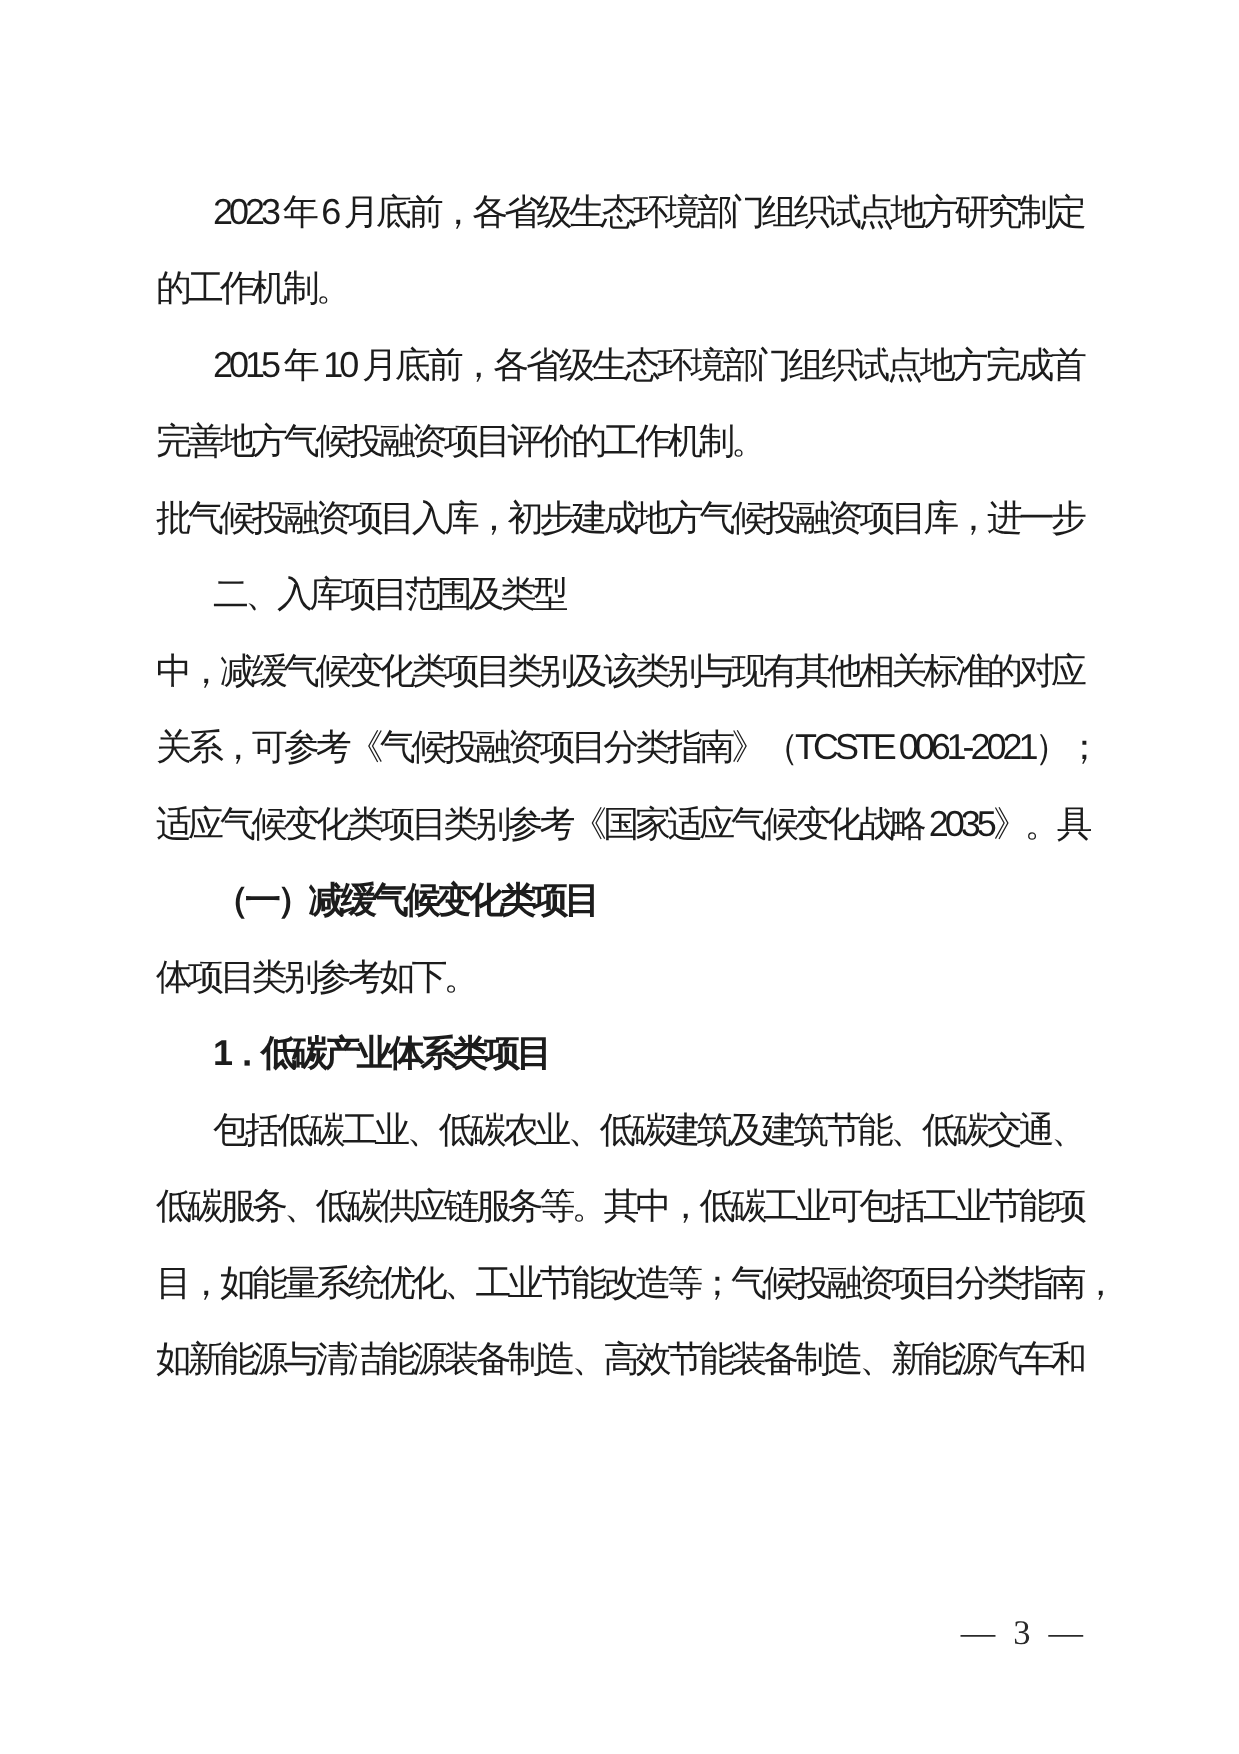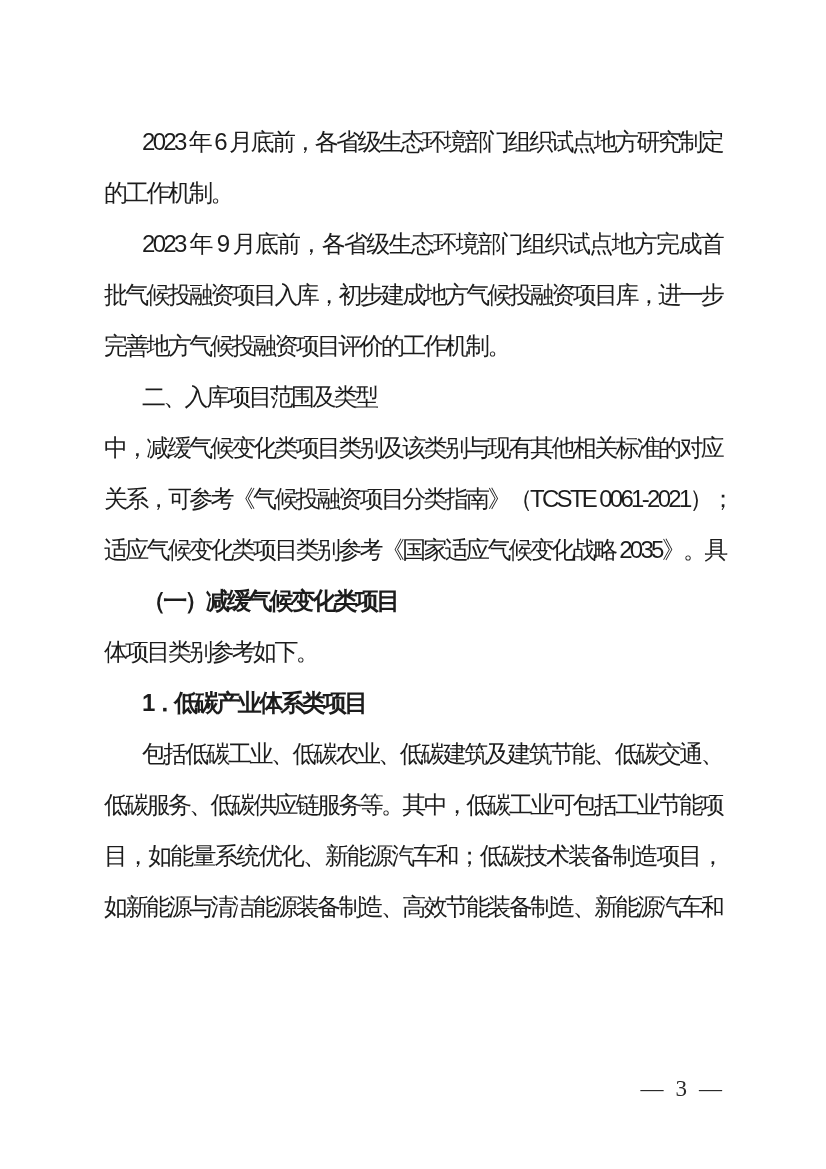--- a/index.html
+++ b/index.html
@@ -60,37 +60,37 @@
 </style>
 </head>
 <body>
 
 <div class="page">
   <div class="doc">
 
     <p class="line indent just">2023 年 6 月底前，各省级生态环境部门组织试点地方研究制定</p>
     <p class="line">的工作机制。</p>
 
-    <p class="line indent just">2023 年 9 月底前，各省级生态环境部门组织试点地方完成首</p>
+    <p class="line indent just">2015 年 10 月底前，各省级生态环境部门组织试点地方完成首</p>
+    <p class="line">完善地方气候投融资项目评价的工作机制。</p>
     <p class="line just">批气候投融资项目入库，初步建成地方气候投融资项目库，进一步</p>
-    <p class="line">完善地方气候投融资项目评价的工作机制。</p>
 
     <p class="line indent">二、入库项目范围及类型</p>
 
     <p class="line just">中，减缓气候变化类项目类别及该类别与现有其他相关标准的对应</p>
     <p class="line just">关系，可参考《气候投融资项目分类指南》（TCSTE 0061-2021）；</p>
     <p class="line just">适应气候变化类项目类别参考《国家适应气候变化战略 2035》。具</p>
     <p class="line indent bold">（一）减缓气候变化类项目</p>
 
     <p class="line">体项目类别参考如下。</p>
     <p class="line indent bold">1．低碳产业体系类项目</p>
 
     <p class="line indent just">包括低碳工业、低碳农业、低碳建筑及建筑节能、低碳交通、</p>
     <p class="line just">低碳服务、低碳供应链服务等。其中，低碳工业可包括工业节能项</p>
-    <p class="line just">目，如能量系统优化、新能源汽车和；低碳技术装备制造项目，</p>
+    <p class="line just">目，如能量系统优化、工业节能改造等；气候投融资项目分类指南，</p>
     <p class="line just">如新能源与清洁能源装备制造、高效节能装备制造、新能源汽车和</p>
 
   </div>
 
   <div class="footer">
     <span class="dash">—</span>
     <span class="pnum">3</span>
     <span class="dash">—</span>
   </div>
 </div>

